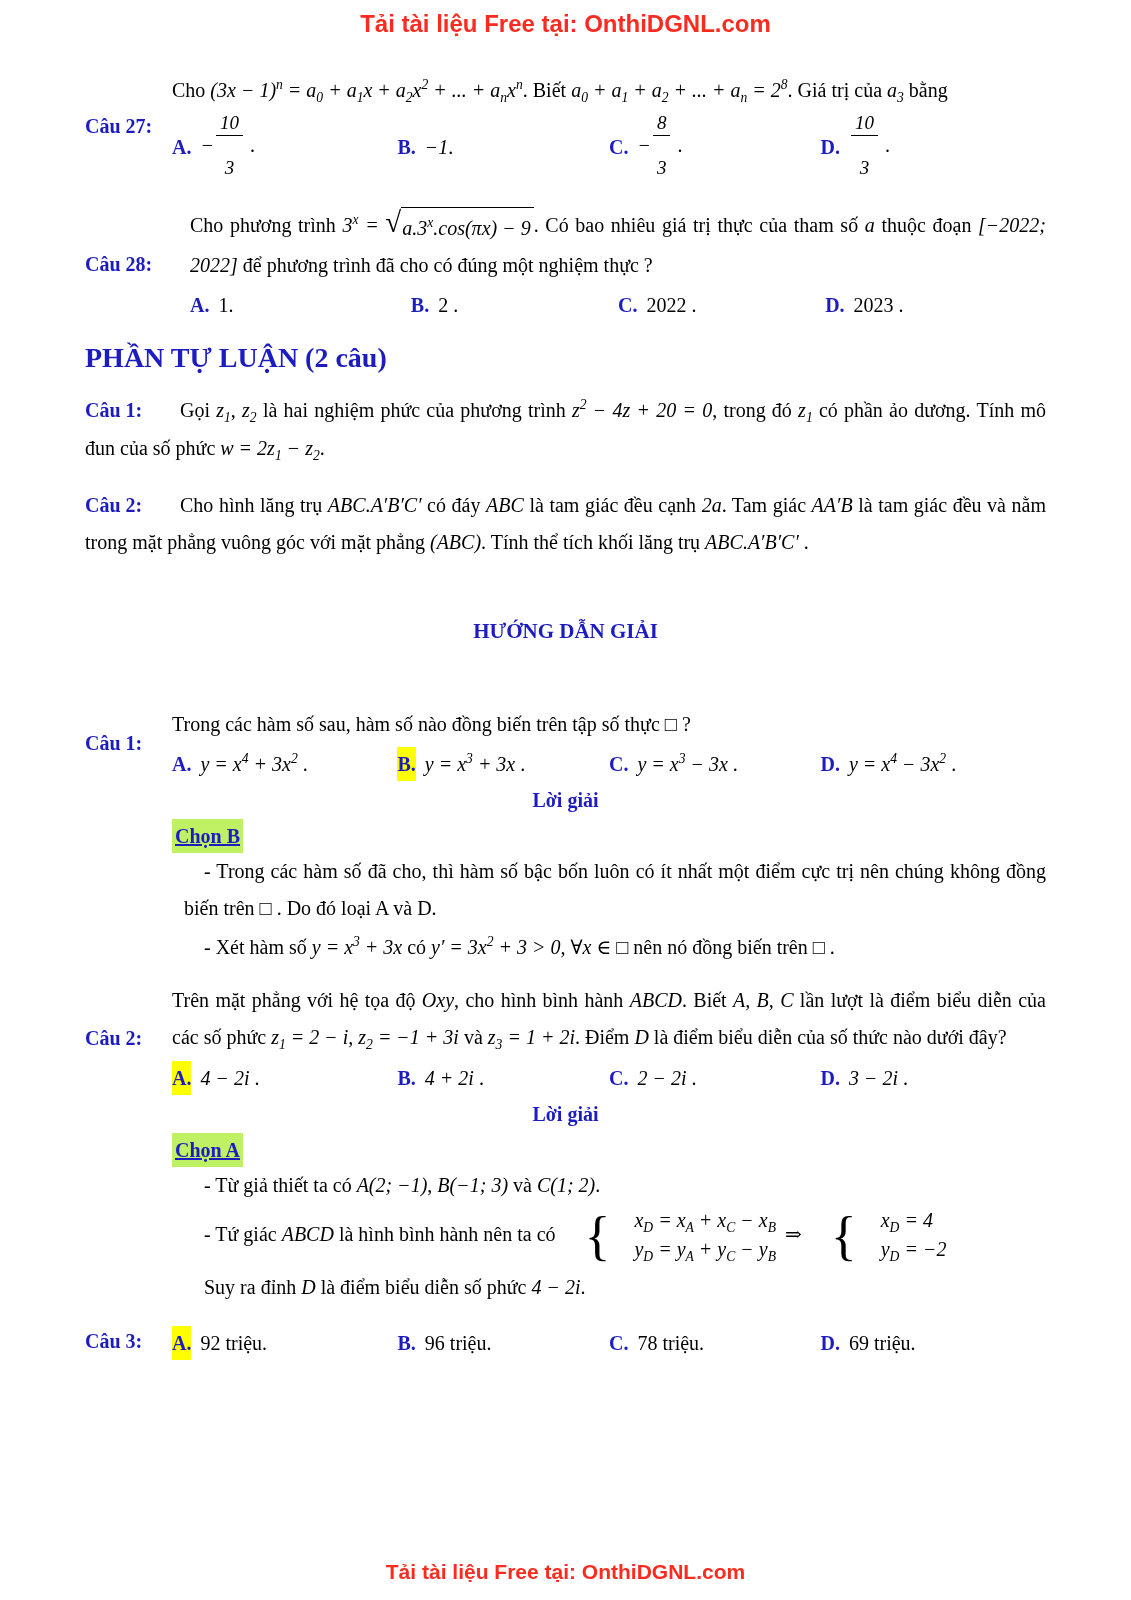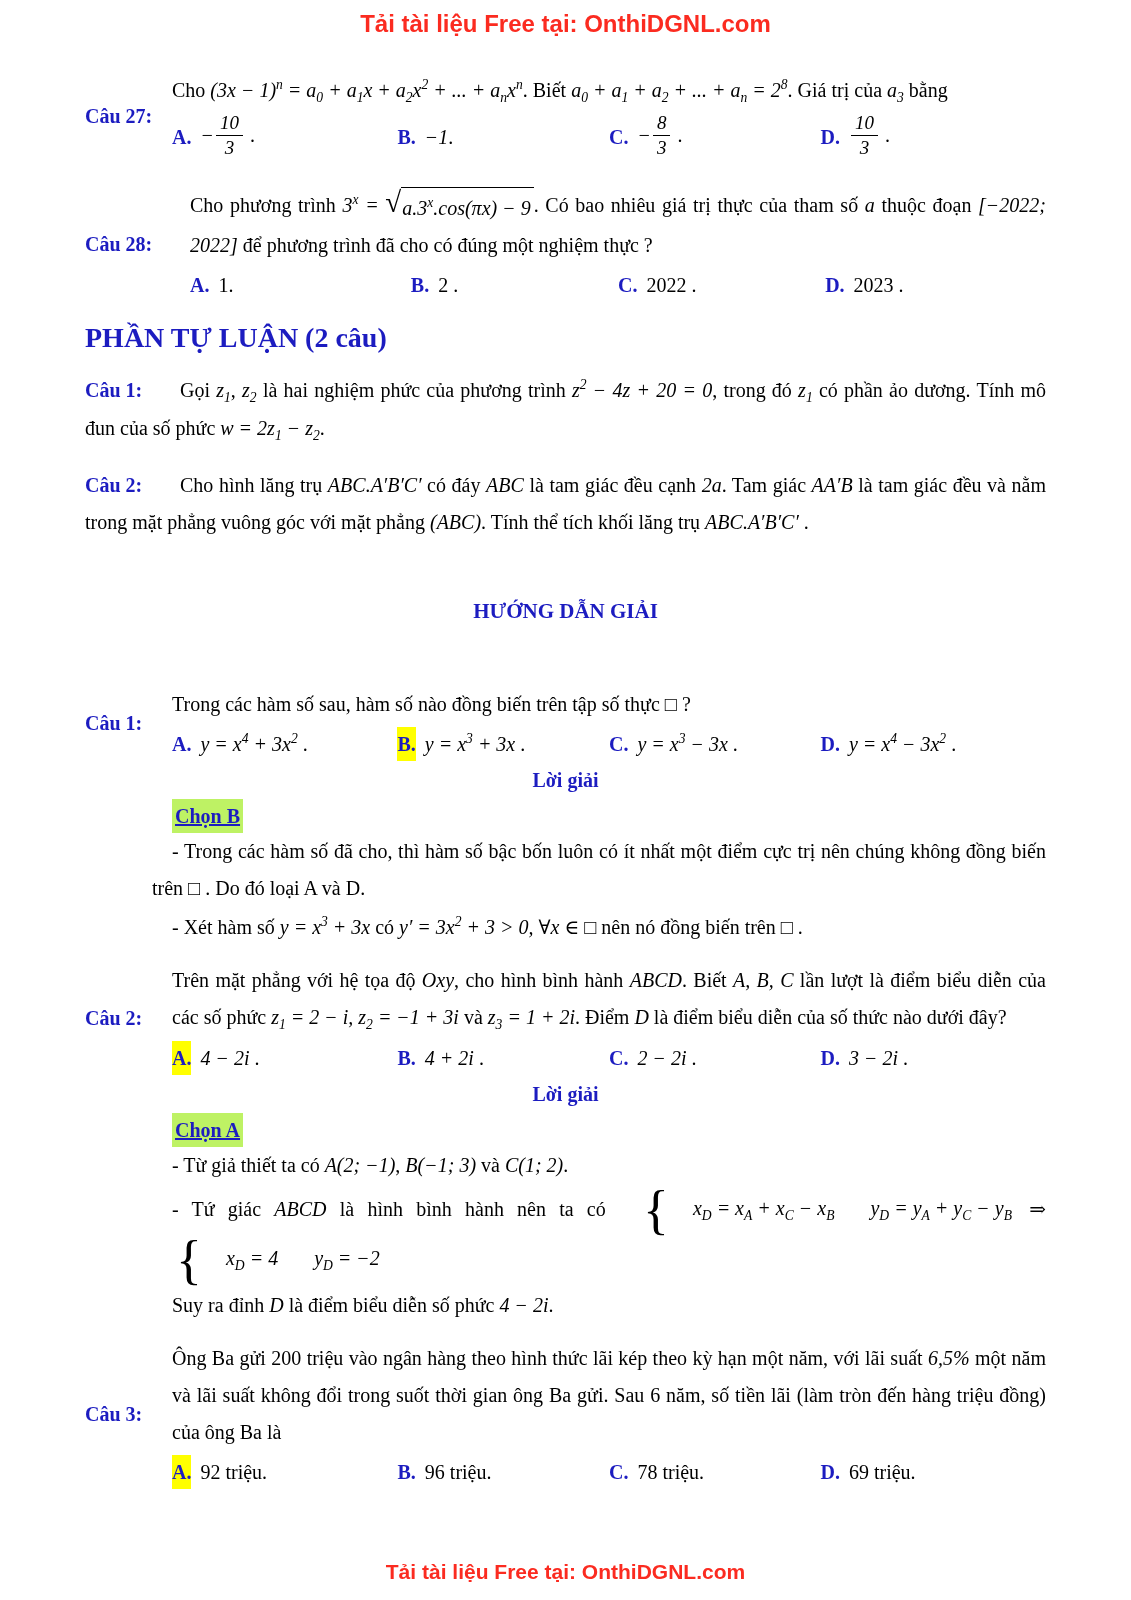--- a/index.html
+++ b/index.html
@@ -61,47 +61,48 @@
     line-height:1.7; margin:2px 0 2px;
   }
   .chon-wrap { margin-left:87px; line-height:1.7; }
   .chon {
     display:inline-block;
     background:#bef264; color:#1c1cc0;
     font-weight:bold; text-decoration:underline;
     padding:0 3px;
   }
   .step {
-    margin-left:67px; text-indent:20px;
+    margin-left:99px; text-indent:20px;
     text-align:justify; line-height:1.85;
   }
   .step-tight { margin-bottom:2px; }
   
   .m { font-style:italic; }
   .m sup, .m sub { font-size:0.68em; font-style:italic; }
   .frac {
     display:inline-flex; flex-direction:column;
     vertical-align:middle; text-align:center;
     line-height:1.15; margin:0 2px; transform:translateY(-2px);
     font-size:0.95em;
+    gap:20px;
   }
   .fn { border-bottom:1.6px solid #000; padding:0 4px 1px; }
   .fd { padding-top:1px; }
   .sqrt { display:inline-flex; align-items:flex-start; vertical-align:middle; }
   .rad { font-size:1.45em; line-height:1.05; font-style:normal; }
   .rcd { border-top:1.6px solid #000; padding:2px 3px 0 1px; }
   .cases {
     display:inline-flex; align-items:center;
     vertical-align:middle; margin:2px 4px;
   }
   .cases .br {
     font-size:2.7em; font-weight:400; line-height:0.85;
     margin-right:4px; font-style:normal;
   }
-  .cases .rows { display:inline-flex; flex-direction:row; gap:16px; line-height:1.2; }
+  .cases .rows { display:inline-flex; flex-direction:column; gap:1px; line-height:1.2; }
   .mb-lg { margin-bottom:26px; }
   .mb-md { margin-bottom:18px;gap:18px; }
   .mt-md { margin-top:16px; }
 </style>
 </head>
 <body>
 
 <div class="page">
 
   <div class="banner banner-top">Tải tài liệu Free tại: OnthiDGNL.com</div>
@@ -251,21 +252,20 @@
         <span class="rows">
           <span class="m">x<sub>D</sub> = 4</span>
           <span class="m">y<sub>D</sub> = −2</span>
         </span>
       </span></p>
   <p class="step">Suy ra đỉnh <span class="m">D</span> là điểm biểu diễn số phức <span class="m">4 − 2i</span>.</p>
 
   <section class="q-row mt-md">
     <div class="q-label">Câu 3:</div>
     <div class="q-body">
-      <p class="q-text">Ông Ba gửi 200 triệu vào ngân hàng theo hình thức lãi kép theo kỳ hạn một năm, với lãi suất <span class="m">6,5%</span> một năm và lãi suất không đổi trong suốt thời gian ông Ba gửi. Sau 6 năm, số tiền lãi (làm tròn đến hàng triệu đồng) của ông Ba là</p>
       <div class="opts">
         <div class="opt opt-a">
           <span class="ol" data-hl="y">A.</span>
           <span class="ot">92 triệu.</span>
         </div>
         <div class="opt opt-b">
           <span class="ol" data-hl="n">B.</span>
           <span class="ot">96 triệu.</span>
         </div>
         <div class="opt opt-c">

